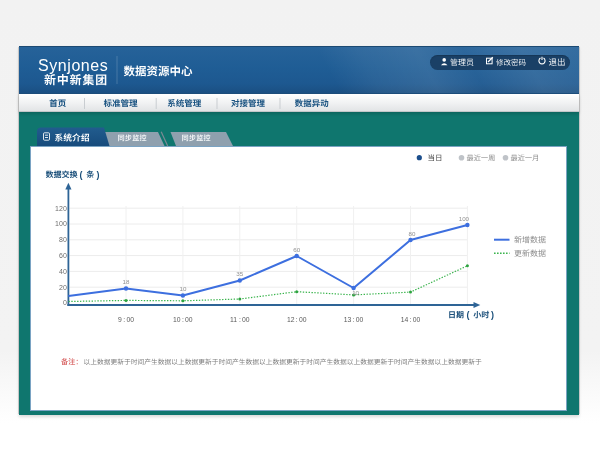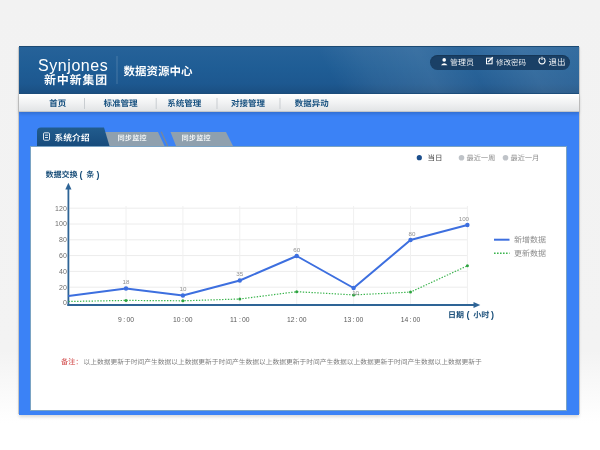--- a/index.html
+++ b/index.html
@@ -1,16 +1,16 @@
 <!DOCTYPE html>
 <html><head><meta charset="utf-8"><style>
 * { margin:0; padding:0; box-sizing:border-box; }
 html,body { width:600px; height:450px; overflow:hidden; }
 body { background: linear-gradient(180deg,#f2f2f2 0%,#f3f3f3 78%,#ffffff 94%); position:relative; font-family:"Liberation Sans",sans-serif; }
-.page { position:absolute; left:19px; top:46px; width:560px; height:369px; background:#3b82f6; box-shadow:-2px 0 0 -1px #c6c6c6, 2px 0 0 -1px #c6c6c6, 0 2px 3px rgba(0,0,0,0.15); }
+.page { position:absolute; left:19px; top:46px; width:560px; height:369px; background:#0f766e; box-shadow:-2px 0 0 -1px #c6c6c6, 2px 0 0 -1px #c6c6c6, 0 2px 3px rgba(0,0,0,0.15); }
 .header { position:absolute; left:0; top:0; width:560px; height:48px; background:linear-gradient(180deg,#266299 0%,#1f5d95 45%,#1d5890 80%,#1a4f82 100%); border-top:1px solid #1c4a73; border-bottom:1px solid #1d4e7b; overflow:hidden; }
 .header:before { content:""; position:absolute; left:0; top:0; width:560px; height:48px; background:linear-gradient(62deg, rgba(255,255,255,0) 55%, rgba(255,255,255,0.06) 62%, rgba(255,255,255,0.10) 72%, rgba(255,255,255,0.04) 80%, rgba(255,255,255,0.11) 90%, rgba(255,255,255,0.07) 100%); }
 .pill { position:absolute; left:411px; top:9px; width:140px; height:15px; border-radius:7.5px; background:#1a4066; box-shadow: inset 0 1px 1px rgba(0,0,0,0.15); }
 .nav { position:absolute; left:0; top:48px; width:560px; height:18px; background:linear-gradient(180deg,#ffffff 0%,#f0f1f2 55%,#e2e4e6 100%); border-bottom:1px solid #c3c6c9; box-shadow:0 2px 3px rgba(0,0,0,0.15); }
 .box { position:absolute; left:11px; top:100px; width:537px; height:265px; background:#ffffff; border:1px solid #7aa3c3; }
 .gsvg { position:absolute; left:-19px; top:-46px; width:600px; height:450px; }
 </style></head>
 <body>
 <div class="page">
   <div class="header"></div>

